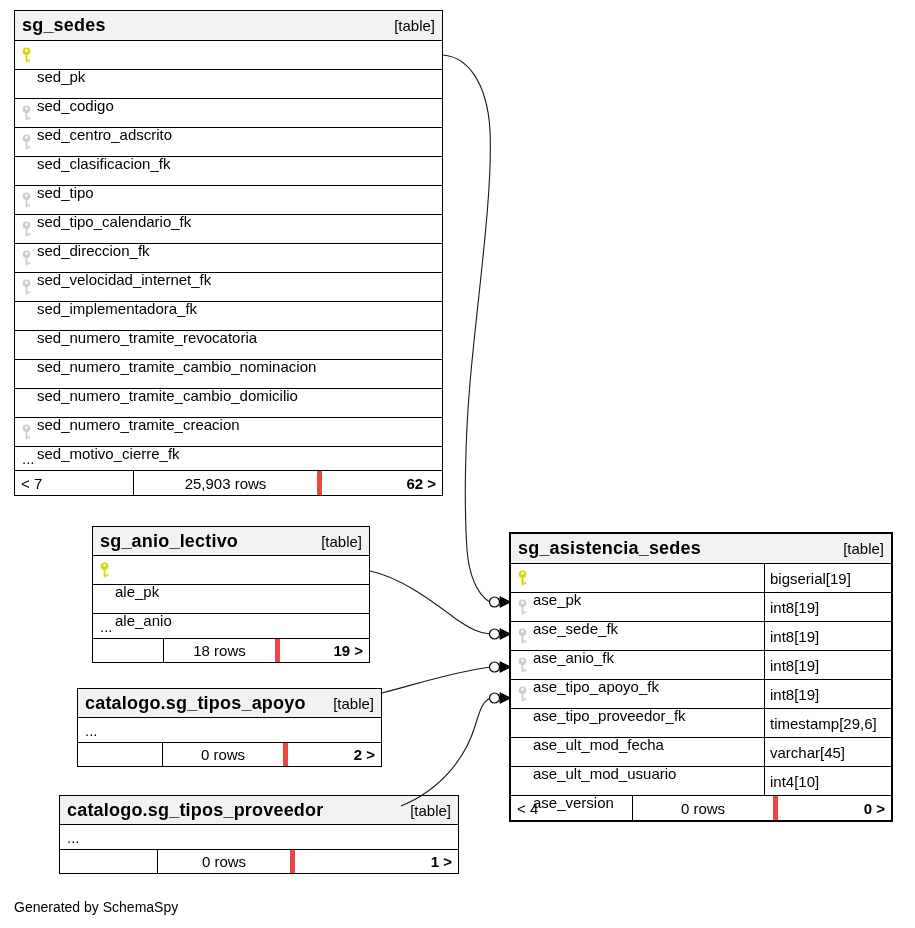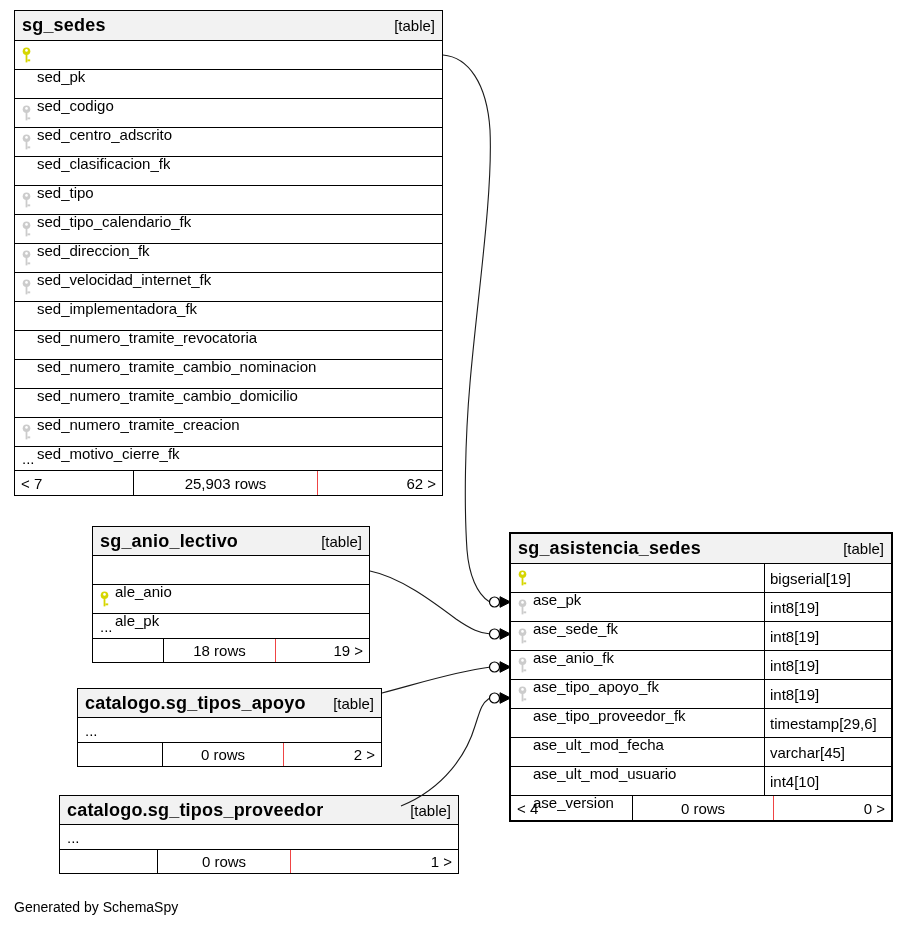--- a/index.html
+++ b/index.html
@@ -27,21 +27,21 @@
   .namecell{display:flex;align-items:center;box-sizing:border-box;height:100%;}
   .typecell{padding-left:5px;font-size:15px;white-space:nowrap;box-sizing:border-box;}
   .el{
     border-top:1px solid #000;font-size:15px;display:flex;align-items:center;
     padding-left:7px;box-sizing:border-box;
   }
   .ft{display:flex;border-top:1px solid #000;box-sizing:border-box;font-size:15px;}
   .ft .c{display:flex;align-items:center;box-sizing:border-box;}
   .ft .c1{padding-left:6px;justify-content:flex-start;}
   .ft .c2{justify-content:center;border-left:1px solid #000;}
-  .ft .c3{justify-content:flex-end;padding-right:6px;border-left:1px solid #ef4444;flex:1;}
+  .ft .c3{justify-content:flex-end;padding-right:6px;border-left:5px solid #ef4444;flex:1;font-weight:bold;}
   .key .bow{fill:currentColor;}
   .pkkey{color:var(--pk-key,#d6d600);}
   .fkkey{color:var(--fk-key,#cccccc);}
   #edges{position:absolute;left:0;top:0;pointer-events:none;z-index:5;}
   #edges path{fill:none;stroke:#1a1a1a;stroke-width:1.1;}
   #edges circle{fill:#fff;stroke:#000;stroke-width:1.2;}
   #edges polygon{fill:#000;stroke:#000;}
   .note{position:absolute;left:14px;top:899px;font-size:14px;}
 
   
@@ -210,34 +210,34 @@
     <span class="c c3">62 &gt;</span>
   </div>
 </div>
 
 <div class="tbl" id="t-anio">
   <div class="hd" style="border-top:none">
     <span class="ttl">sg_anio_lectivo</span>
     <span class="bdg">[table]</span>
   </div>
   <div class="row">
+    <span class="kc">
+        <svg class="key pkkey" width="11" height="16" viewBox="0 0 11 16">
+          <circle class="bow" cx="5.5" cy="4.2" r="3.8"></circle>
+          <circle cx="5.5" cy="3.4" r="1.3" fill="#fff"></circle>
+          <rect class="bow" x="4.6" y="7.4" width="1.8" height="8"></rect>
+          <rect class="bow" x="6.4" y="12.4" width="2.8" height="1.9"></rect>
+        </svg>
+      </span>
+    <span class="nm">ale_pk</span>
+  </div>
+  <div class="row">
       <span class="kc"></span>
       <span class="nm">ale_anio</span>
     </div>
-  <div class="row">
-    <span class="kc">
-        <svg class="key pkkey" width="11" height="16" viewBox="0 0 11 16">
-          <circle class="bow" cx="5.5" cy="4.2" r="3.8"></circle>
-          <circle cx="5.5" cy="3.4" r="1.3" fill="#fff"></circle>
-          <rect class="bow" x="4.6" y="7.4" width="1.8" height="8"></rect>
-          <rect class="bow" x="6.4" y="12.4" width="2.8" height="1.9"></rect>
-        </svg>
-      </span>
-    <span class="nm">ale_pk</span>
-  </div>
   <div class="el">...</div>
   <div class="ft">
     <span class="c c1"></span>
     <span class="c c2">18 rows</span>
     <span class="c c3">19 &gt;</span>
   </div>
 </div>
 
 <div class="tbl" id="t-apoyo">
   <div class="hd" style="border-top:none">

